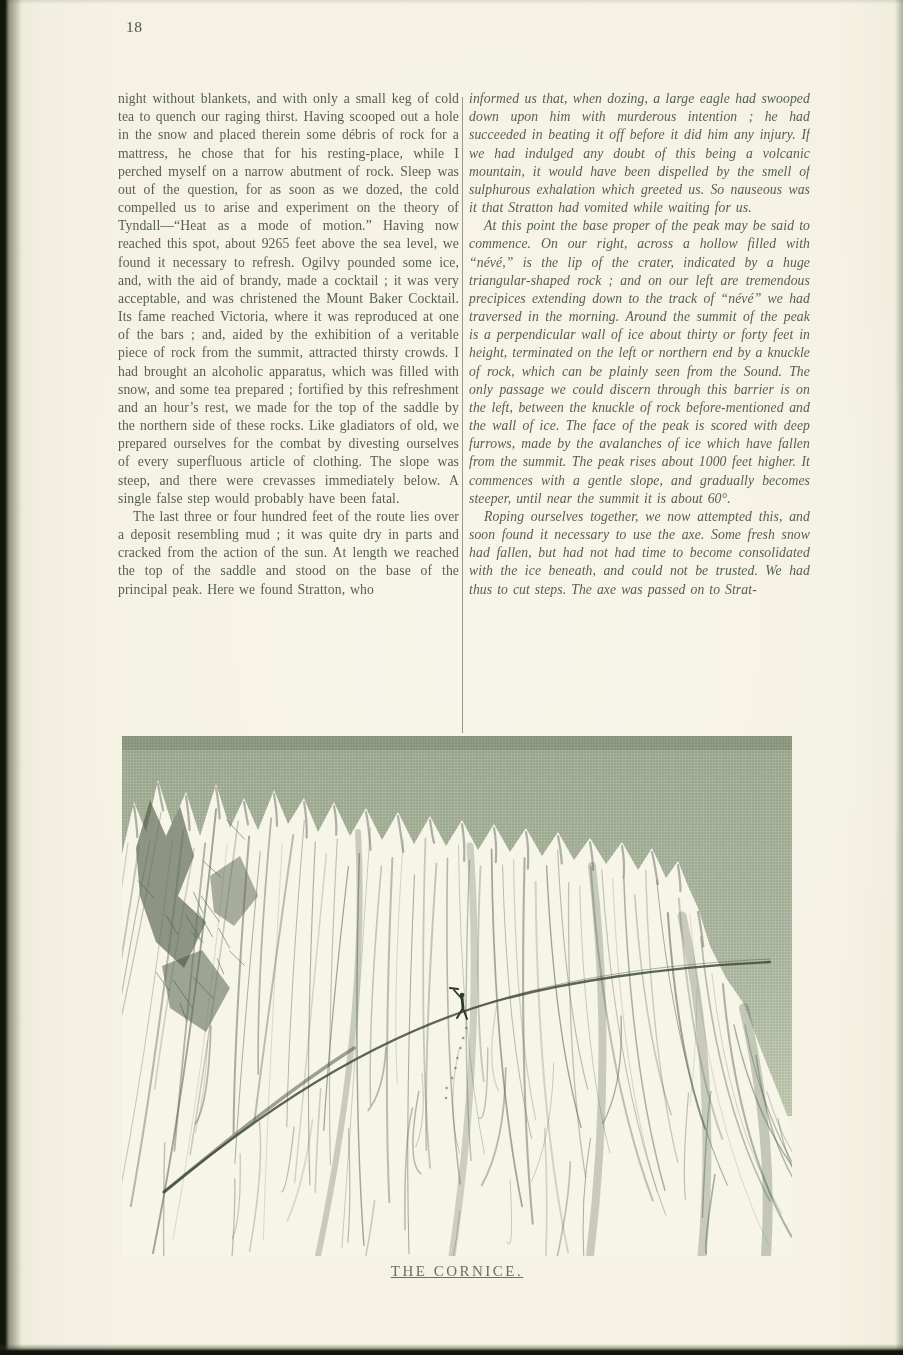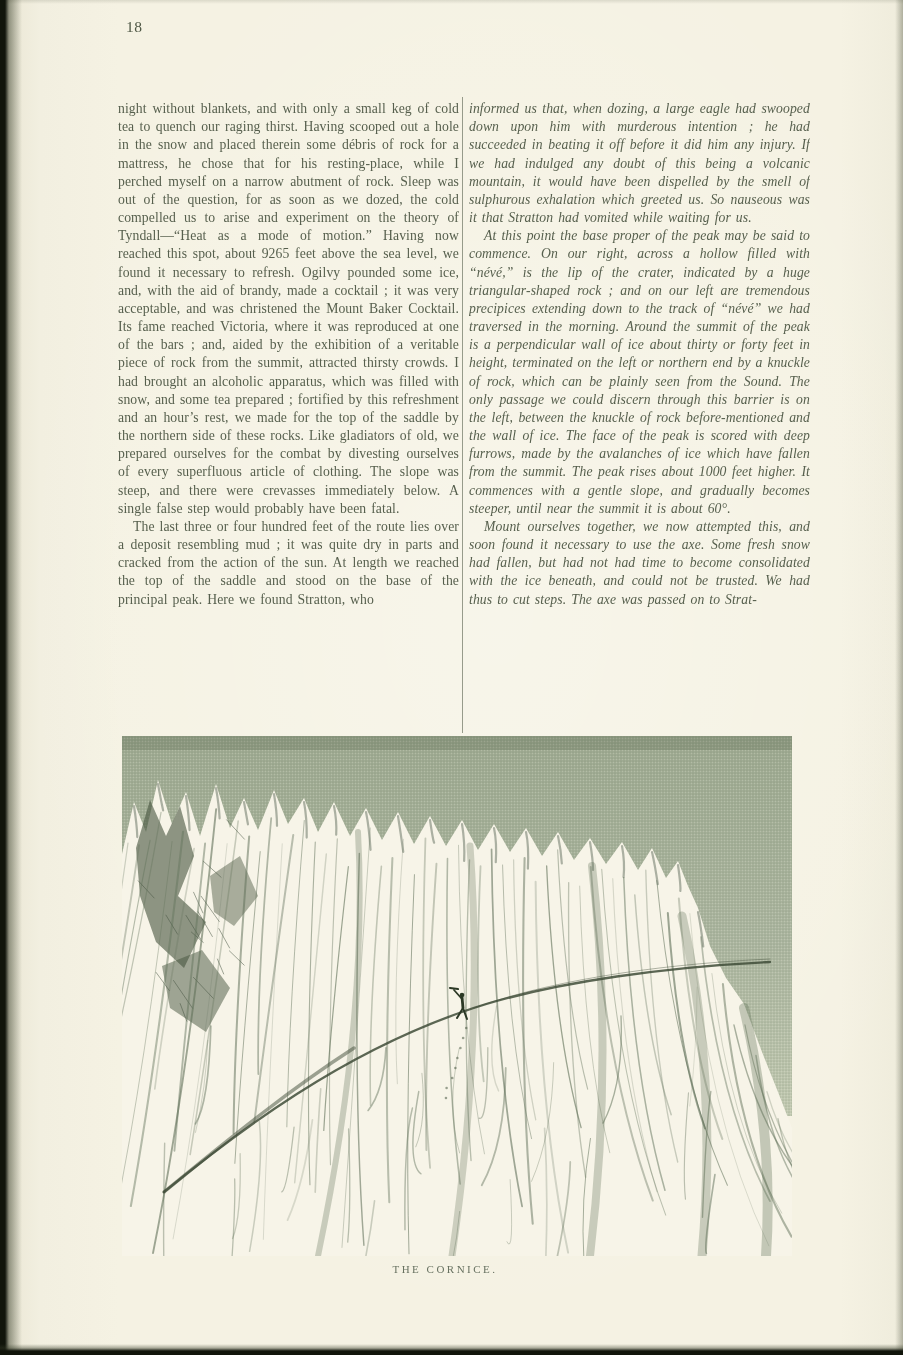--- a/index.html
+++ b/index.html
@@ -22,42 +22,42 @@
     background:linear-gradient(270deg,rgba(70,76,56,.38),rgba(0,0,0,0));}
   .edge-top{position:absolute;left:0;top:0;width:100%;height:4px;
     background:linear-gradient(180deg,rgba(70,76,56,.15),rgba(0,0,0,0));}
 
   #page-number{
     position:absolute;left:126px;top:18px;
     font-size:15.5px;letter-spacing:.5px;color:#4f5846;
   }
 
   .column{
-    position:absolute;top:100px;width:341px;height:648px;
+    position:absolute;top:90px;width:341px;height:648px;
     font-size:13.7px;line-height:18.17px;
     text-align:justify;word-spacing:1.4px;letter-spacing:.1px;
     overflow:hidden;
   }
   #column-left{left:118px;}
   #column-right{left:469px;font-style:italic;}
   .column p{margin:0;padding:0;}
   .column p.indent{text-indent:15px;}
 
   #column-divider{
     position:absolute;left:462px;top:97px;width:1px;height:636px;
     background:rgba(86,95,77,.6);
   }
 
   #illustration{position:absolute;left:122px;top:736px;width:670px;height:520px;}
   #illustration svg{display:block;}
 
   #caption{
-    position:absolute;left:110px;top:1263px;width:670px;
-    text-align:center;font-size:11px;letter-spacing:2.5px;
-    color:#677160;font-family:"Liberation Serif",serif;
+    position:absolute;left:122px;top:1263px;width:670px;
+    text-align:center;font-size:15px;letter-spacing:2.5px;
+    color:#677160;font-family:"Liberation Serif",serif;text-decoration:underline;
   }
 </style>
 </head>
 <body>
 
 <div id="page">
 
   <div class="edge-top"></div>
   <div class="edge-left"></div>
   <div class="edge-right"></div>
@@ -66,21 +66,21 @@
   <div id="page-number">18</div>
 
   <div id="column-left" class="column">
       <p class="">night without blankets, and with only a small keg of cold tea to quench our raging thirst. Having scooped out a hole in the snow and placed therein some débris of rock for a mattress, he chose that for his resting-place, while I perched myself on a narrow abutment of rock.  Sleep was out of the question, for as soon as we dozed, the cold compelled us to arise and experiment on the theory of Tyndall—“Heat as a mode of motion.”  Having now reached this spot, about 9265 feet above the sea level, we found it necessary to refresh. Ogilvy pounded some ice, and, with the aid of brandy, made a cocktail ; it was very acceptable, and was christened the Mount Baker Cocktail.  Its fame reached Victoria, where it was reproduced at one of the bars ; and, aided by the exhibition of a veritable piece of rock from the summit, attracted thirsty crowds.  I had brought an alcoholic apparatus, which was filled with snow, and some tea prepared ; fortified by this refreshment and an hour’s rest, we made for the top of the saddle by the northern side of these rocks.  Like gladiators of old, we prepared ourselves for the combat by divesting ourselves of every superfluous article of clothing.  The slope was steep, and there were crevasses immediately below.  A single false step would probably have been fatal.</p>
       <p class="indent">The last three or four hundred feet of the route lies over a deposit resembling mud ; it was quite dry in parts and cracked from the action of the sun.  At length we reached the top of the saddle and stood on the base of the principal peak.  Here we found Stratton, who</p>
     </div>
   <div id="column-divider"></div>
   <div id="column-right" class="column">
       <p class="">informed us that, when dozing, a large eagle had swooped down upon him with murderous intention ; he had succeeded in beating it off before it did him any injury.  If we had indulged any doubt of this being a volcanic mountain, it would have been dispelled by the smell of sulphurous exhalation which greeted us.  So nauseous was it that Stratton had vomited while waiting for us.</p>
       <p class="indent">At this point the base proper of the peak may be said to commence.  On our right, across a hollow filled with “névé,” is the lip of the crater, indicated by a huge triangular-shaped rock ; and on our left are tremendous precipices extending down to the track of “névé” we had traversed in the morning.  Around the summit of the peak is a perpendicular wall of ice about thirty or forty feet in height, terminated on the left or northern end by a knuckle of rock, which can be plainly seen from the Sound.  The only passage we could discern through this barrier is on the left, between the knuckle of rock before-mentioned and the wall of ice.  The face of the peak is scored with deep furrows, made by the avalanches of ice which have fallen from the summit.  The peak rises about 1000 feet higher.  It commences with a gentle slope, and gradually becomes steeper, until near the summit it is about 60°.</p>
-      <p class="indent">Mount ourselves together, we now attempted this, and soon found it necessary to use the axe. Some fresh snow had fallen, but had not had time to become consolidated with the ice beneath, and could not be trusted.  We had thus to cut steps.  The axe was passed on to Strat-</p>
+      <p class="indent">Roping ourselves together, we now attempted this, and soon found it necessary to use the axe. Some fresh snow had fallen, but had not had time to become consolidated with the ice beneath, and could not be trusted.  We had thus to cut steps.  The axe was passed on to Strat-</p>
     </div>
 
   <div id="illustration">
     <svg id="engraving-svg" width="670" height="520" viewBox="0 0 670 520">
       <defs>
         <linearGradient id="skyGrad" x1="0" y1="0" x2="0" y2="1">
           <stop offset="0" stop-color="#9fab92"></stop>
           <stop offset=".55" stop-color="#adb7a1"></stop>
           <stop offset="1" stop-color="#c2cab2"></stop>
         </linearGradient>

